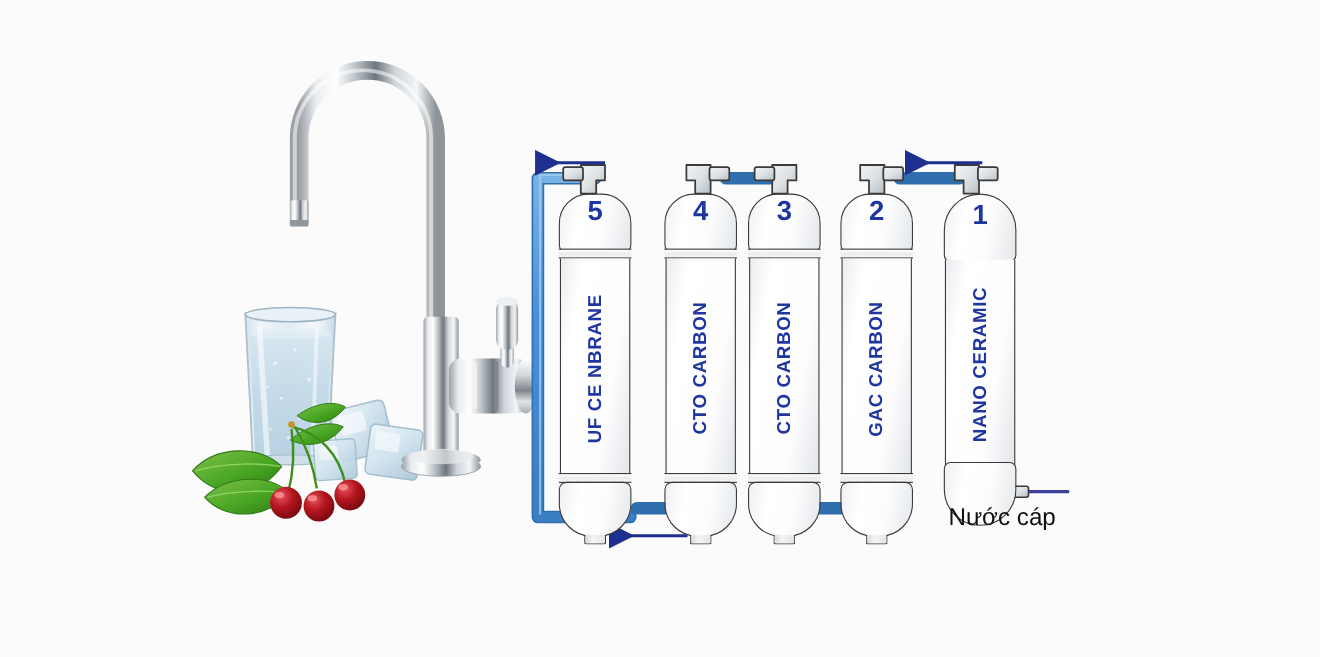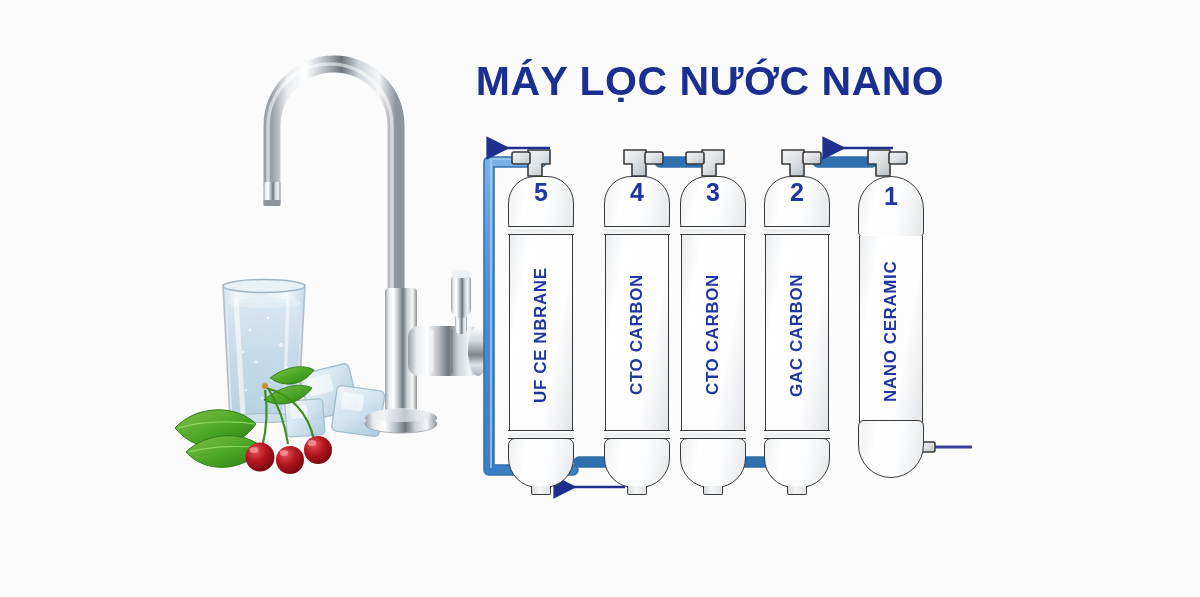--- a/index.html
+++ b/index.html
@@ -96,21 +96,20 @@
   }
 
   
   #art { position:absolute; left:0; top:0; width:1200px; height:597px; }
 </style>
 </head>
 <body>
 
 <div id="stage">
 
-  <div id="title">MÁY LỌC NƯỚC NANO</div>
 
   <svg id="art" viewBox="0 0 1200 597">
     <defs>
       <linearGradient id="chrome" x1="0" y1="0" x2="1" y2="0">
         <stop offset="0%" stop-color="#9aa0a6"></stop>
         <stop offset="12%" stop-color="#e9ecef"></stop>
         <stop offset="27%" stop-color="#ffffff"></stop>
         <stop offset="42%" stop-color="#b9c0c6"></stop>
         <stop offset="56%" stop-color="#6e757c"></stop>
         <stop offset="70%" stop-color="#cfd5da"></stop>
@@ -388,14 +387,15 @@
 
   <div class="cart" id="cart1" style="left:858px; top:166px;">
     <div class="domecap round1"></div>
     <div class="capnum" style="top:16px;">1</div>
     <div class="body" style="top:70px; height:190px;">
       <div class="label" style="top:0; height:190px;">NANO CERAMIC</div>
     </div>
     <div class="domebot round1" style="top:254px;"></div>
   </div>
 
+  <div id="nuoccap">Nước cáp</div>
 
 </div>
 
 </body></html>

